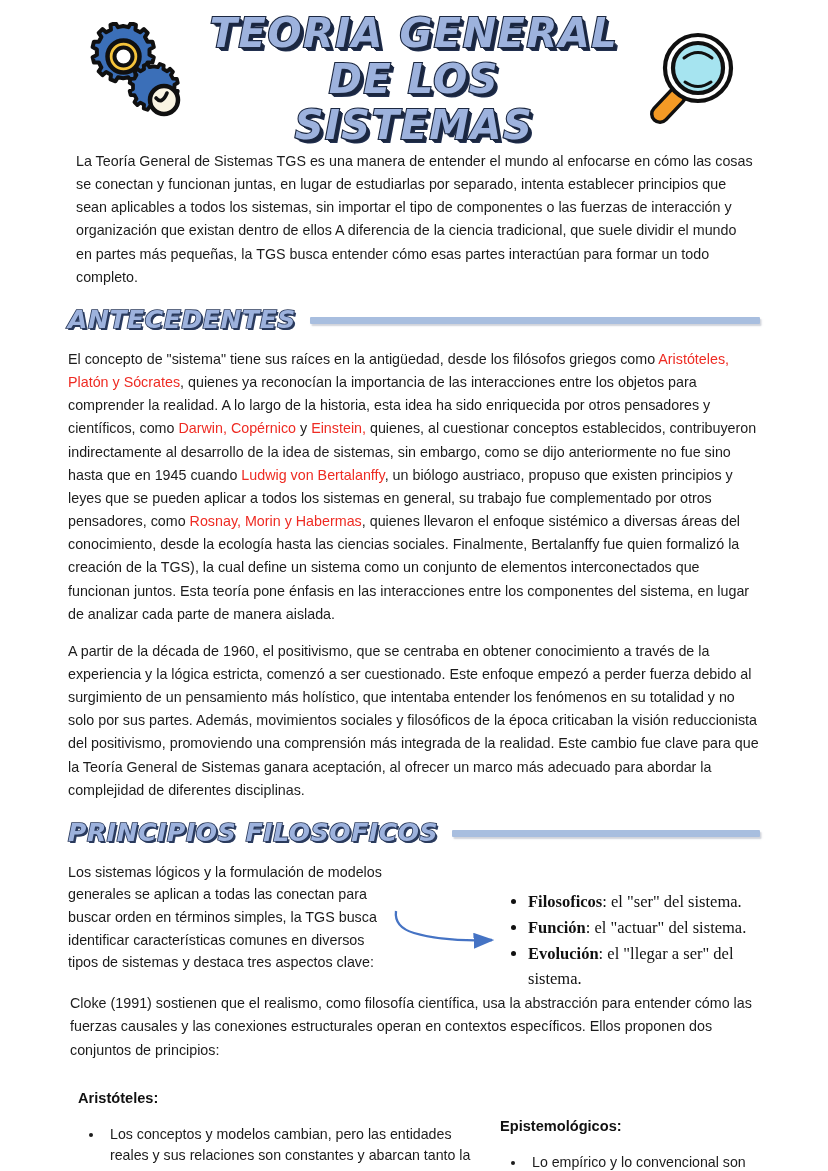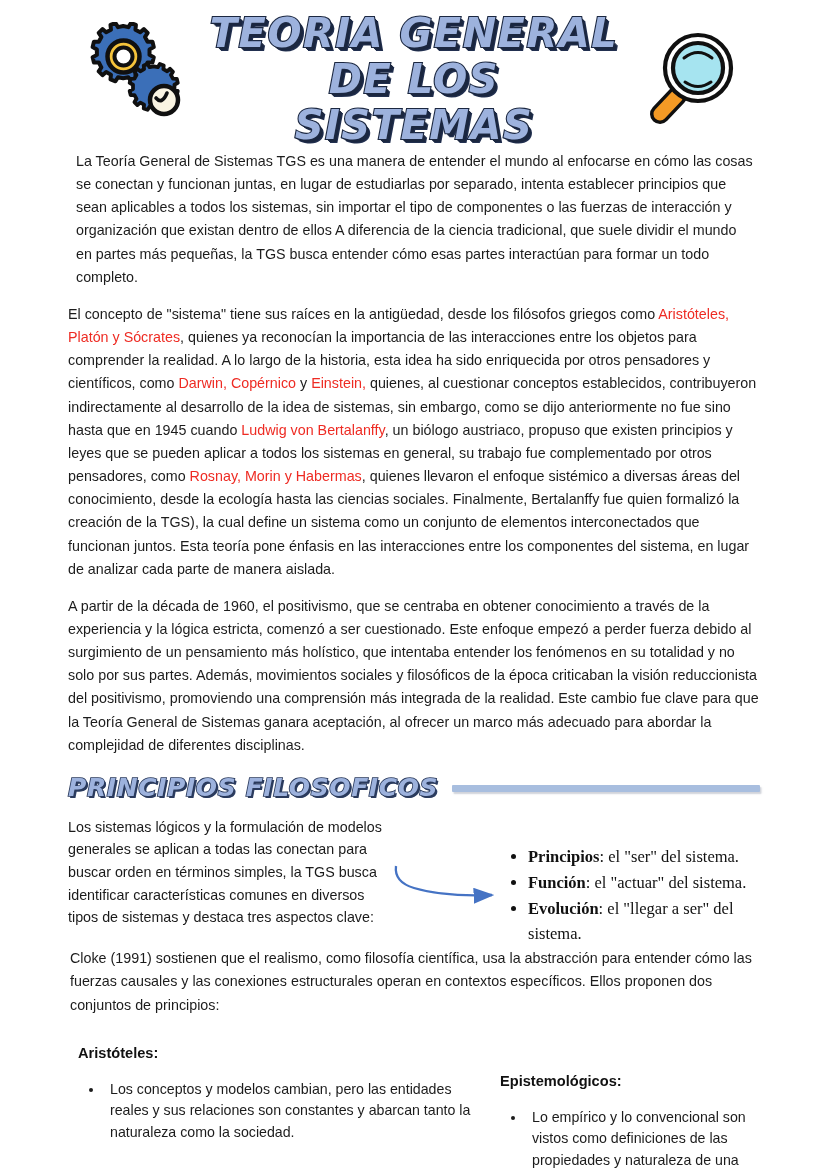--- a/index.html
+++ b/index.html
@@ -234,20 +234,24 @@
           <circle cx="68" cy="46" r="25" fill="#A6E4F0"></circle>
           <path d="M54 36 q14-11 28 0" fill="none" stroke="#101010" stroke-width="3" stroke-linecap="round"></path>
           <path d="M55 60 q13 9 26 0" fill="none" stroke="#101010" stroke-width="3" stroke-linecap="round"></path>
         </g>
       </svg>
     </span>
   </div>
 
   <p class="body-text intro">La Teoría General de Sistemas TGS es una manera de entender el mundo al enfocarse en cómo las cosas se conectan y funcionan juntas, en lugar de estudiarlas por separado, intenta establecer principios que sean aplicables a todos los sistemas, sin importar el tipo de componentes o las fuerzas de interacción y organización que existan dentro de ellos A diferencia de la ciencia tradicional, que suele dividir el mundo en partes más pequeñas, la TGS busca entender cómo esas partes interactúan para formar un todo completo.</p>
 
+  <div class="section-head">
+    <span class="section-title">Antecedentes</span>
+    <span class="head-rule"></span>
+  </div>
 
   <p class="body-text"><span>El concepto de "sistema" tiene sus raíces en la antigüedad, desde los filósofos griegos como </span><span class="red">Aristóteles, Platón y Sócrates</span><span>, quienes ya reconocían la importancia de las interacciones entre los objetos para comprender la realidad. A lo largo de la historia, esta idea ha sido enriquecida por otros pensadores y científicos, como </span><span class="red">Darwin, Copérnico</span><span> y </span><span class="red">Einstein,</span><span> quienes, al cuestionar conceptos establecidos, contribuyeron indirectamente al desarrollo de la idea de sistemas, sin embargo, como se dijo anteriormente no fue sino hasta que en 1945 cuando </span><span class="red">Ludwig von Bertalanffy</span><span>, un biólogo austriaco, propuso que existen principios y leyes que se pueden aplicar a todos los sistemas en general, su trabajo fue complementado por otros pensadores, como </span><span class="red">Rosnay, Morin y Habermas</span><span>, quienes llevaron el enfoque sistémico a diversas áreas del conocimiento, desde la ecología hasta las ciencias sociales. Finalmente, Bertalanffy fue quien formalizó la creación de la TGS), la cual define un sistema como un conjunto de elementos interconectados que funcionan juntos. Esta teoría pone énfasis en las interacciones entre los componentes del sistema, en lugar de analizar cada parte de manera aislada.</span></p>
 
   <p class="body-text">A partir de la década de 1960, el positivismo, que se centraba en obtener conocimiento a través de la experiencia y la lógica estricta, comenzó a ser cuestionado. Este enfoque empezó a perder fuerza debido al surgimiento de un pensamiento más holístico, que intentaba entender los fenómenos en su totalidad y no solo por sus partes. Además, movimientos sociales y filosóficos de la época criticaban la visión reduccionista del positivismo, promoviendo una comprensión más integrada de la realidad. Este cambio fue clave para que la Teoría General de Sistemas ganara aceptación, al ofrecer un marco más adecuado para abordar la complejidad de diferentes disciplinas.</p>
 
   <div class="section-head">
     <span class="section-title">Principios Filosoficos</span>
     <span class="head-rule"></span>
   </div>
 
@@ -260,21 +264,21 @@
           <marker id="arrowhead" markerWidth="9" markerHeight="7" refX="8" refY="3.5" orient="auto">
             <polygon points="0 0, 9 3.5, 0 7" fill="#4573C4"></polygon>
           </marker>
         </defs>
         <path d="M10 14 q-2 16 18 22 q30 9 78 7" fill="none" stroke="#4573C4" stroke-width="2.3" marker-end="url(#arrowhead)"></path>
       </svg>
     </div>
 
     <div class="principios-right">
       <ul class="serif-list">
-        <li><b>Principios</b><span>: el "ser" del sistema.</span></li>
+        <li><b>Filosoficos</b><span>: el "ser" del sistema.</span></li>
         <li><b>Función</b><span>: el "actuar" del sistema.</span></li>
         <li><b>Evolución</b><span>: el "llegar a ser" del sistema.</span></li>
       </ul>
     </div>
   </div>
 
   <p class="body-text cloke">Cloke (1991) sostienen que el realismo, como filosofía científica, usa la abstracción para entender cómo las fuerzas causales y las conexiones estructurales operan en contextos específicos. Ellos proponen dos conjuntos de principios:</p>
 
   <div class="principles-cols">
 

